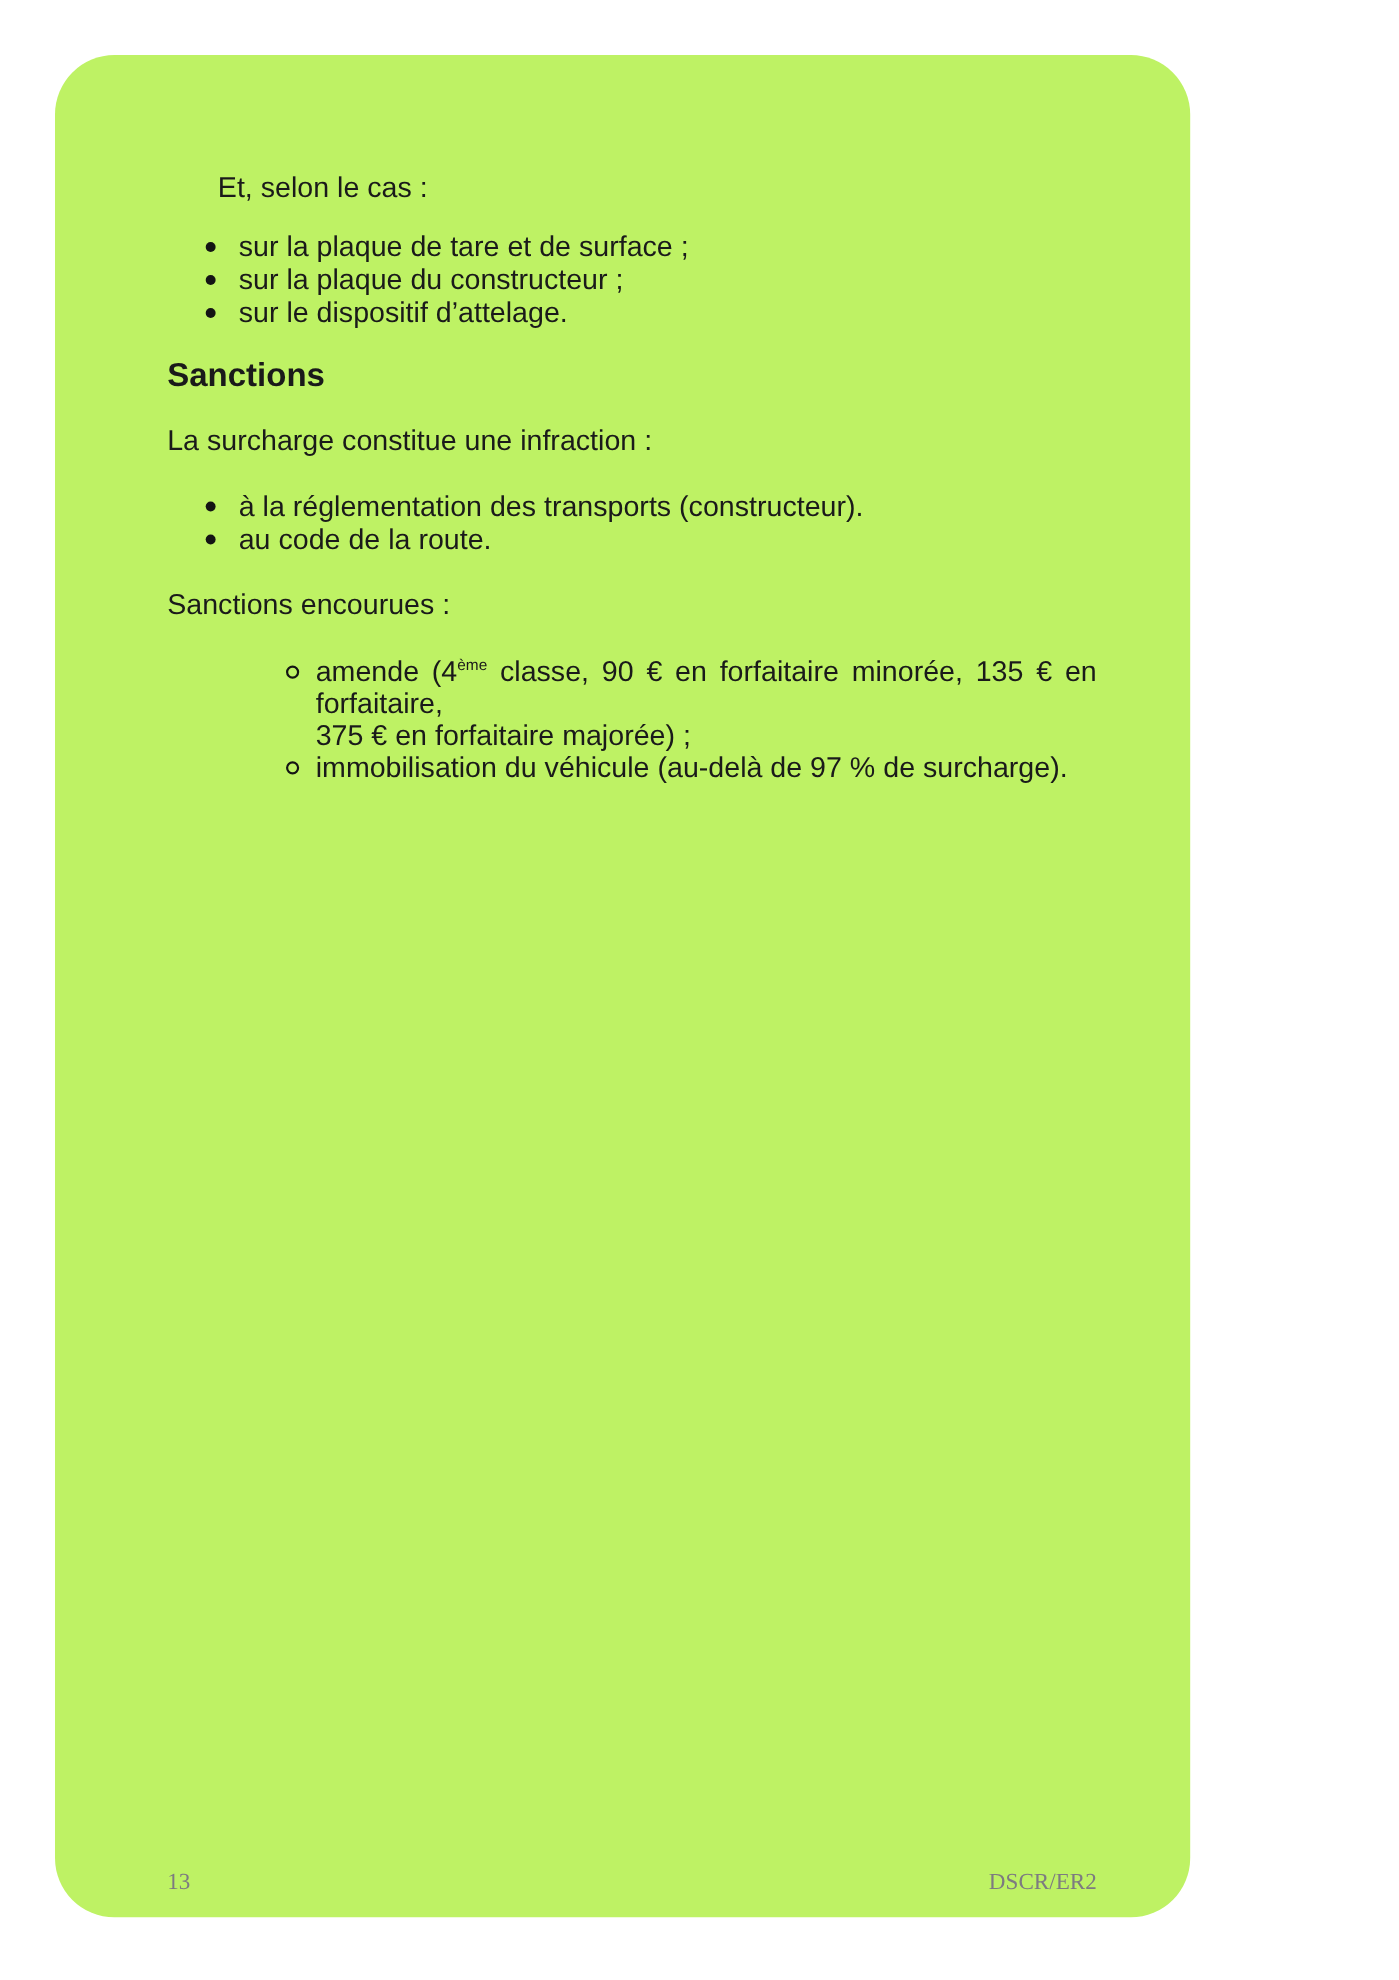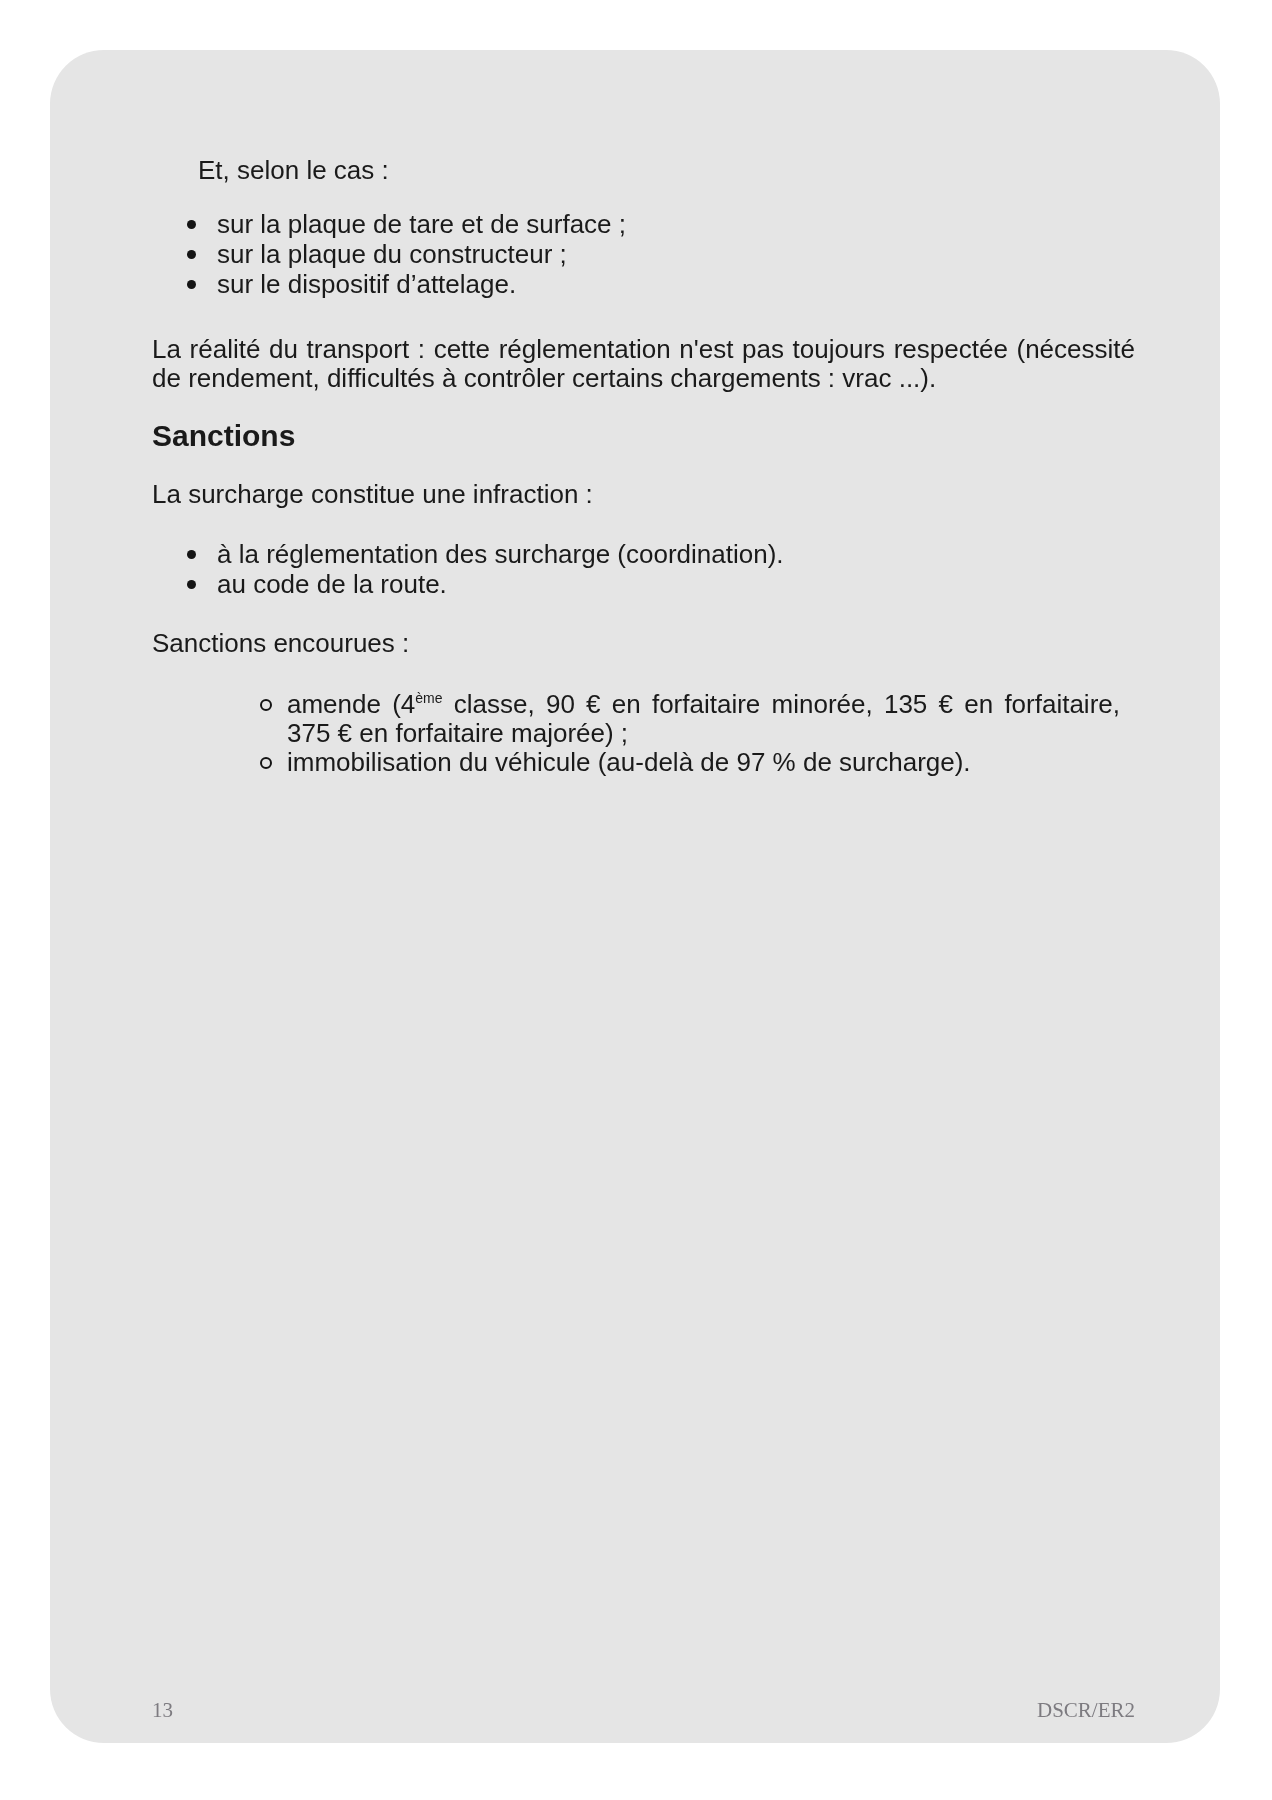--- a/index.html
+++ b/index.html
@@ -4,22 +4,22 @@
 <style>
   * { margin: 0; padding: 0; box-sizing: border-box; }
   html, body {
     width: 1272px; height: 1800px;
     background: #ffffff;
     font-family: "Liberation Sans", sans-serif;
   }
   .card {
     position: absolute;
     left: 50px; top: 50px;
-    width: 1170px; height: 1693px;
-    background: #e5e5e5;
+    width: 1032px; height: 1693px;
+    background: #bef264;
     border-radius: 54px;
     color: #1a1a1a;
   }
   .content {
     padding: 106px 85px 0 102px;
     font-size: 26px;
     line-height: 29px;
   }
   .intro { margin-left: 46px; }
 
@@ -91,33 +91,29 @@
       <li>
         <span class="dot-marker"></span>
         <span>sur la plaque du constructeur ;</span>
       </li>
       <li>
         <span class="dot-marker"></span>
         <span>sur le dispositif d’attelage.</span>
       </li>
     </ul>
 
-    <div class="para-reality">
-      <div class="jfull">La réalité du transport : cette réglementation n'est pas toujours respectée (nécessité</div>
-      <div>de rendement, difficultés à contrôler certains chargements : vrac ...).</div>
-    </div>
 
     <h2 class="heading">Sanctions</h2>
 
     <p class="para-infraction">La surcharge constitue une infraction :</p>
 
     <ul class="bullets lvl1 second">
       <li>
         <span class="dot-marker"></span>
-        <span>à la réglementation des surcharge (coordination).</span>
+        <span>à la réglementation des transports (constructeur).</span>
       </li>
       <li>
         <span class="dot-marker"></span>
         <span>au code de la route.</span>
       </li>
     </ul>
 
     <p class="para-encourues">Sanctions encourues :</p>
 
     <ul class="bullets lvl2">

